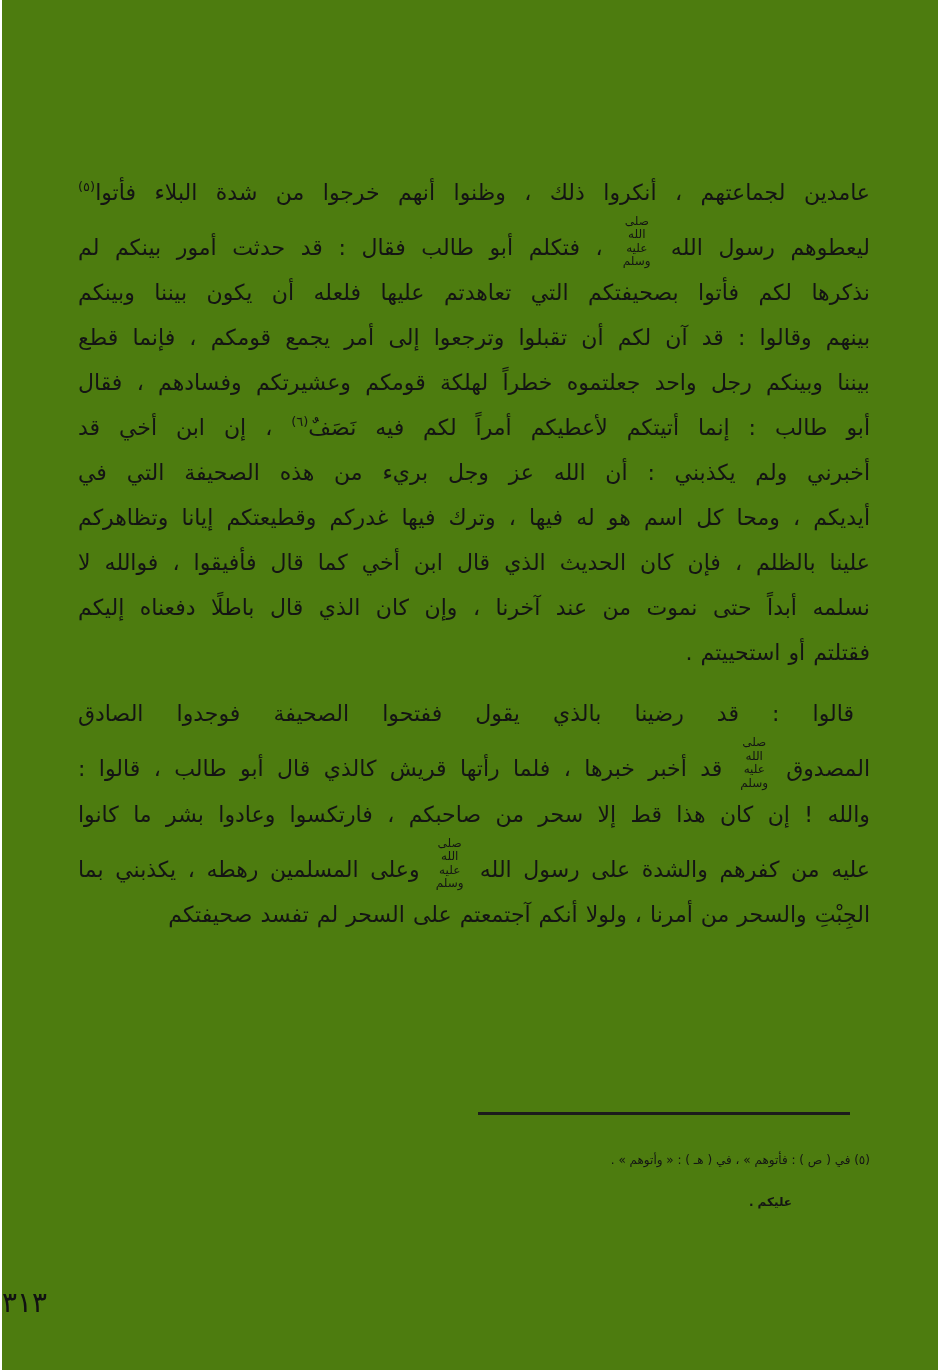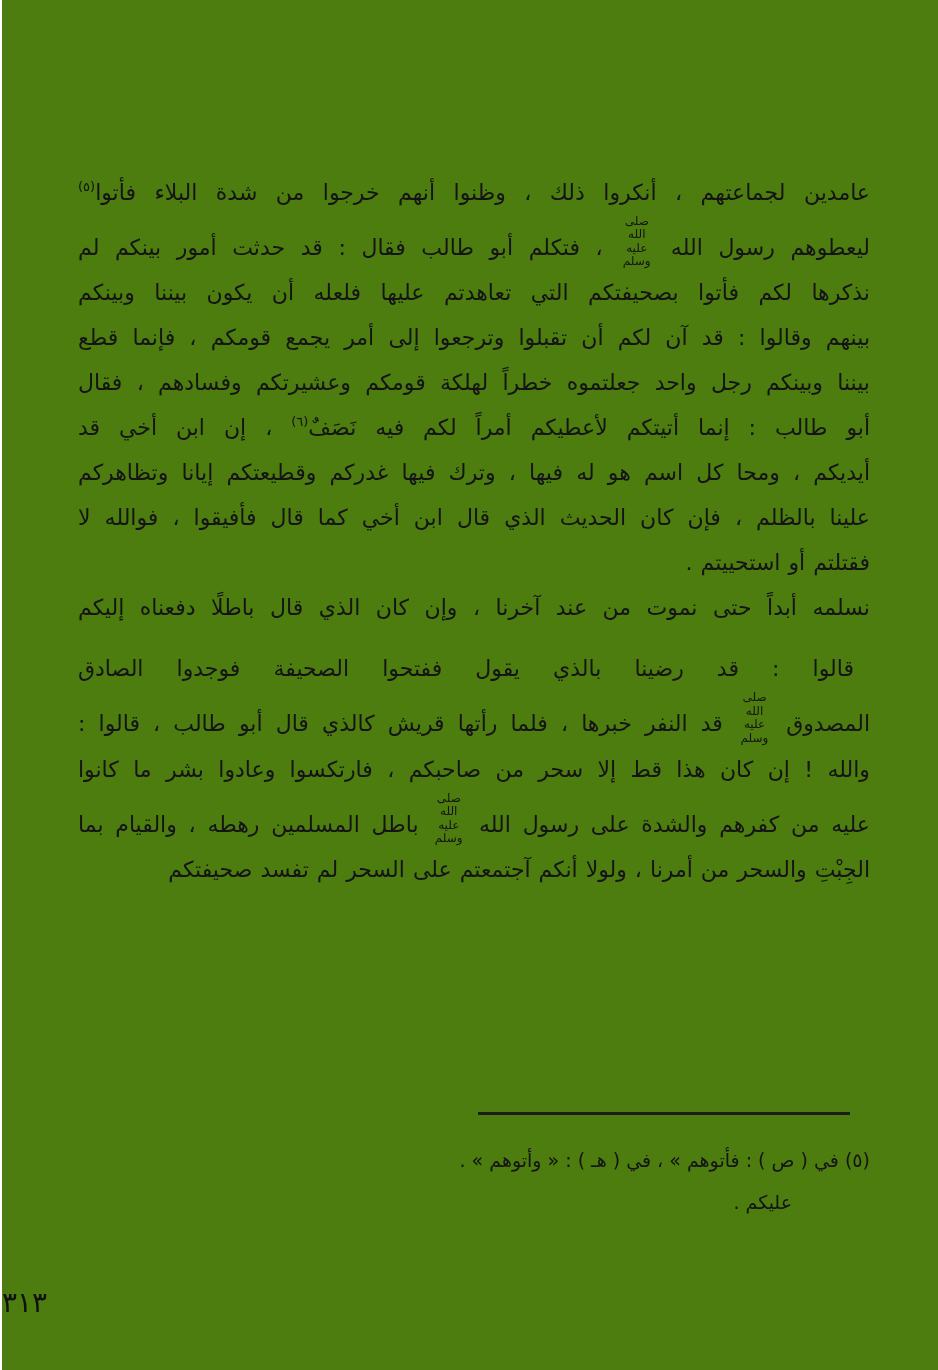--- a/index.html
+++ b/index.html
@@ -65,27 +65,27 @@
     background: #1c1c1c;
   }
   .footnotes {
     position: absolute;
     top: 1139px;
     right: 68px;
     width: 806px;
     direction: rtl;
   }
   .fn-line {
-    font-size: 19px;
+    font-size: 12px;
     line-height: 42px;
     min-height: 42px;
     text-align: justify;
     text-align-last: justify;
   }
-  .fn-cont { padding-right: 78px; }
+  .fn-cont { padding-right: 78px; font-weight: bold; }
   .page-number {
     position: absolute;
     top: 1286px;
     left: 0;
     width: 100%;
     text-align: left;
     font-size: 28px;
     letter-spacing: 4px;
     color: #111;
   }
@@ -95,30 +95,31 @@
 
 <div class="page">
   <div class="text-block" id="body-text">
       <div class="paragraph">
         <div class="line"><span>عامدين لجماعتهم ، أنكروا ذلك ، وظنوا أنهم خرجوا من شدة البلاء فأتوا</span><sup class="fn-ref">(٥)</sup></div>
         <div class="line"><span>ليعطوهم رسول الله </span><span class="honorific">صلى الله عليه وسلم</span><span> ، فتكلم أبو طالب فقال : قد حدثت أمور بينكم لم</span></div>
         <div class="line"><span>نذكرها لكم فأتوا بصحيفتكم التي تعاهدتم عليها فلعله أن يكون بيننا وبينكم</span></div>
         <div class="line"><span>بينهم وقالوا : قد آن لكم أن تقبلوا وترجعوا إلى أمر يجمع قومكم ، فإنما قطع</span></div>
         <div class="line"><span>بيننا وبينكم رجل واحد جعلتموه خطراً لهلكة قومكم وعشيرتكم وفسادهم ، فقال</span></div>
         <div class="line"><span>أبو طالب : إنما أتيتكم لأعطيكم أمراً لكم فيه نَصَفٌ</span><sup class="fn-ref">(٦)</sup><span> ، إن ابن أخي قد</span></div>
+        <div class="line"><span>أخبرني ولم يكذبني : أن الله عز وجل بريء من هذه الصحيفة التي في</span></div>
         <div class="line"><span>أيديكم ، ومحا كل اسم هو له فيها ، وترك فيها غدركم وقطيعتكم إيانا وتظاهركم</span></div>
         <div class="line"><span>علينا بالظلم ، فإن كان الحديث الذي قال ابن أخي كما قال فأفيقوا ، فوالله لا</span></div>
+        <div class="line"><span>نسلمه أبداً حتى نموت من عند آخرنا ، وإن كان الذي قال باطلًا دفعناه إليكم</span></div>
         <div class="line no-just"><span>فقتلتم أو استحييتم .</span></div>
-        <div class="line"><span>نسلمه أبداً حتى نموت من عند آخرنا ، وإن كان الذي قال باطلًا دفعناه إليكم</span></div>
       </div>
       <div class="paragraph">
         <div class="line first-indent"><span>قالوا : قد رضينا بالذي يقول ففتحوا الصحيفة فوجدوا الصادق</span></div>
-        <div class="line"><span>المصدوق </span><span class="honorific">صلى الله عليه وسلم</span><span> قد النفر خبرها ، فلما رأتها قريش كالذي قال أبو طالب ، قالوا :</span></div>
+        <div class="line"><span>المصدوق </span><span class="honorific">صلى الله عليه وسلم</span><span> قد أخبر خبرها ، فلما رأتها قريش كالذي قال أبو طالب ، قالوا :</span></div>
         <div class="line"><span>والله ! إن كان هذا قط إلا سحر من صاحبكم ، فارتكسوا وعادوا بشر ما كانوا</span></div>
-        <div class="line"><span>عليه من كفرهم والشدة على رسول الله </span><span class="honorific">صلى الله عليه وسلم</span><span> باطل المسلمين رهطه ، والقيام بما</span></div>
+        <div class="line"><span>عليه من كفرهم والشدة على رسول الله </span><span class="honorific">صلى الله عليه وسلم</span><span> وعلى المسلمين رهطه ، يكذبني بما</span></div>
         <div class="line no-just"><span>الجِبْتِ والسحر من أمرنا ، ولولا أنكم آجتمعتم على السحر لم تفسد صحيفتكم</span></div>
       </div>
     </div>
   <div class="footnote-sep"></div>
   <div class="footnotes" id="footnotes">
       <div class="fn-line no-just"><span>(٥) في ( ص ) : فأتوهم » ، في ( هـ ) : « وأتوهم » .</span></div>
       <div class="fn-line no-just fn-cont"><span>عليكم .</span></div>
     </div>
   <div class="page-number">٣١٣</div>
 </div>

